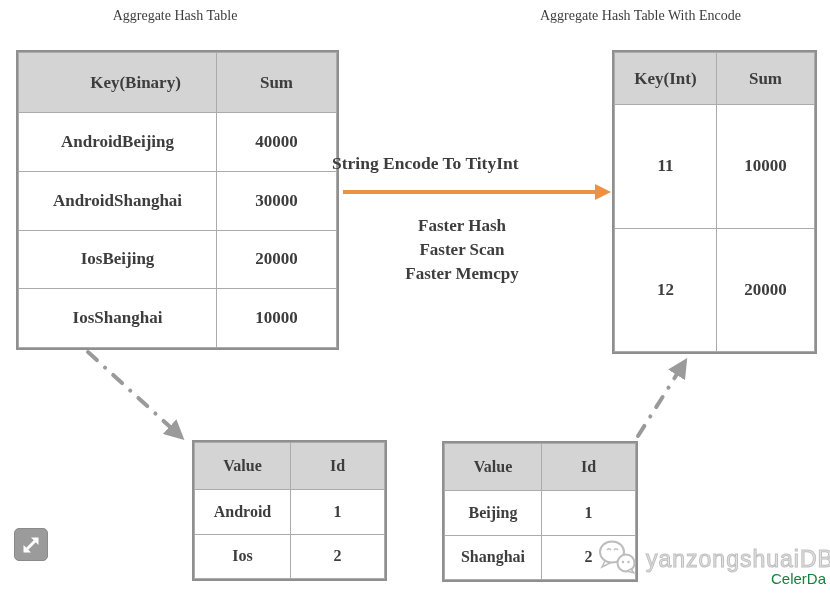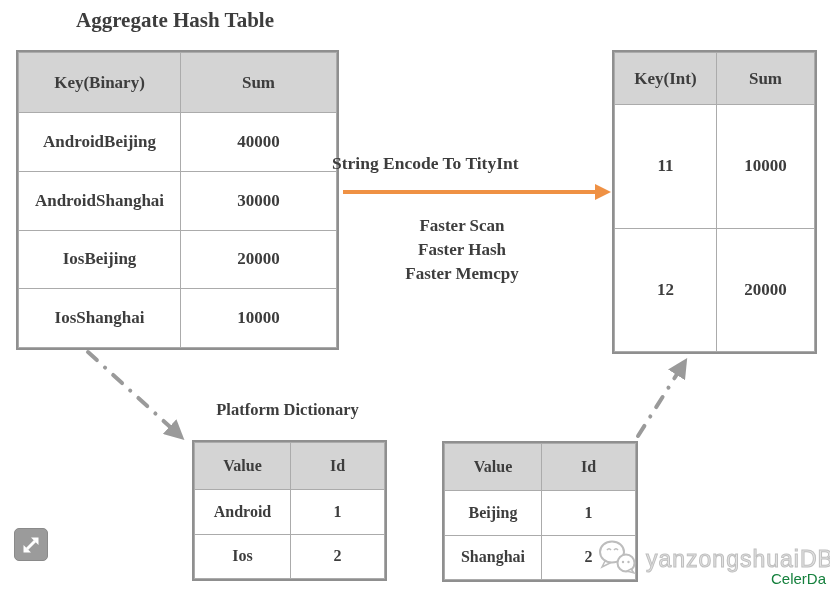--- a/index.html
+++ b/index.html
@@ -1,18 +1,18 @@
 <!DOCTYPE html>
 <html><head>
 <meta charset="utf-8">
 <style>
   html,body{margin:0;padding:0;}
   #page{position:relative;width:830px;height:597px;background:#ffffff;overflow:hidden;
         font-family:"Liberation Serif","DejaVu Serif",serif;color:#3d3d3d;}
-  .title{position:absolute;font-size:21px;font-weight:bold;white-space:nowrap;}
+  .title{position:absolute;font-size:14px;font-weight:normal;white-space:nowrap;}
   .title.center{text-align:center;}
   .tblwrap{position:absolute;border:2px solid #8f8f8f;background:#fff;}
   table.tbl{border-collapse:collapse;table-layout:fixed;width:100%;height:100%;
             text-align:center;font-weight:bold;color:#3d3d3d;}
   table.tbl th,table.tbl td{border:1px solid #ababab;padding:0;vertical-align:middle;}
   table.tbl th{background:#d4d4d4;}
   .main-tbl table.tbl{font-size:17px;}
   .dict-tbl table.tbl{font-size:16px;}
   .dict-title{position:absolute;font-size:16.5px;font-weight:bold;text-align:center;white-space:nowrap;}
   #arrow-label{position:absolute;top:153px;left:332px;width:266px;text-align:left;
@@ -29,26 +29,27 @@
                   margin-left:8px;margin-top:8px;}
   #brand-text{position:absolute;left:771px;top:570px;font-family:"Liberation Sans","DejaVu Sans",sans-serif;
               font-size:15px;color:#15803d;white-space:nowrap;}
 </style>
 </head>
 <body>
 
 <div id="page">
 
   <div class="title center" style="left:14px;top:8px;width:322px;">Aggregate Hash Table</div>
+  <div class="title" style="left:540px;top:8px;">Aggregate Hash Table With Encode</div>
 
   <div class="tblwrap main-tbl" style="left:16px;top:50px;width:319px;height:296px;">
       <table class="tbl">
         <thead>
           <tr style="height: 60px;">
-            <th style="width: 161px;">Key(Binary)</th>
+            <th style="width: 161px; padding-left: 36px;">Key(Binary)</th>
             <th>Sum</th>
           </tr>
         </thead>
         <tbody>
           <tr>
             <td>AndroidBeijing</td>
             <td>40000</td>
           </tr>
           <tr>
             <td>AndroidShanghai</td>
@@ -82,26 +83,25 @@
           <tr>
             <td>12</td>
             <td>20000</td>
           </tr>
         </tbody>
       </table>
     </div>
 
   <div id="arrow-label">String Encode To TityInt</div>
   <div id="benefits">
+      <div>Faster Hash</div>
       <div>Faster Scan</div>
-      <div>Faster Hash</div>
       <div>Faster Memcpy</div>
     </div>
 
-  <div class="dict-title" style="left:192px;top:400px;width:191px;">Platform Dictionary</div>
 
   <div class="tblwrap dict-tbl" style="left:192px;top:440px;width:191px;height:137px;">
       <table class="tbl">
         <thead>
           <tr style="height: 47px;">
             <th style="width: 95px;">Value</th>
             <th>Id</th>
           </tr>
         </thead>
         <tbody>

